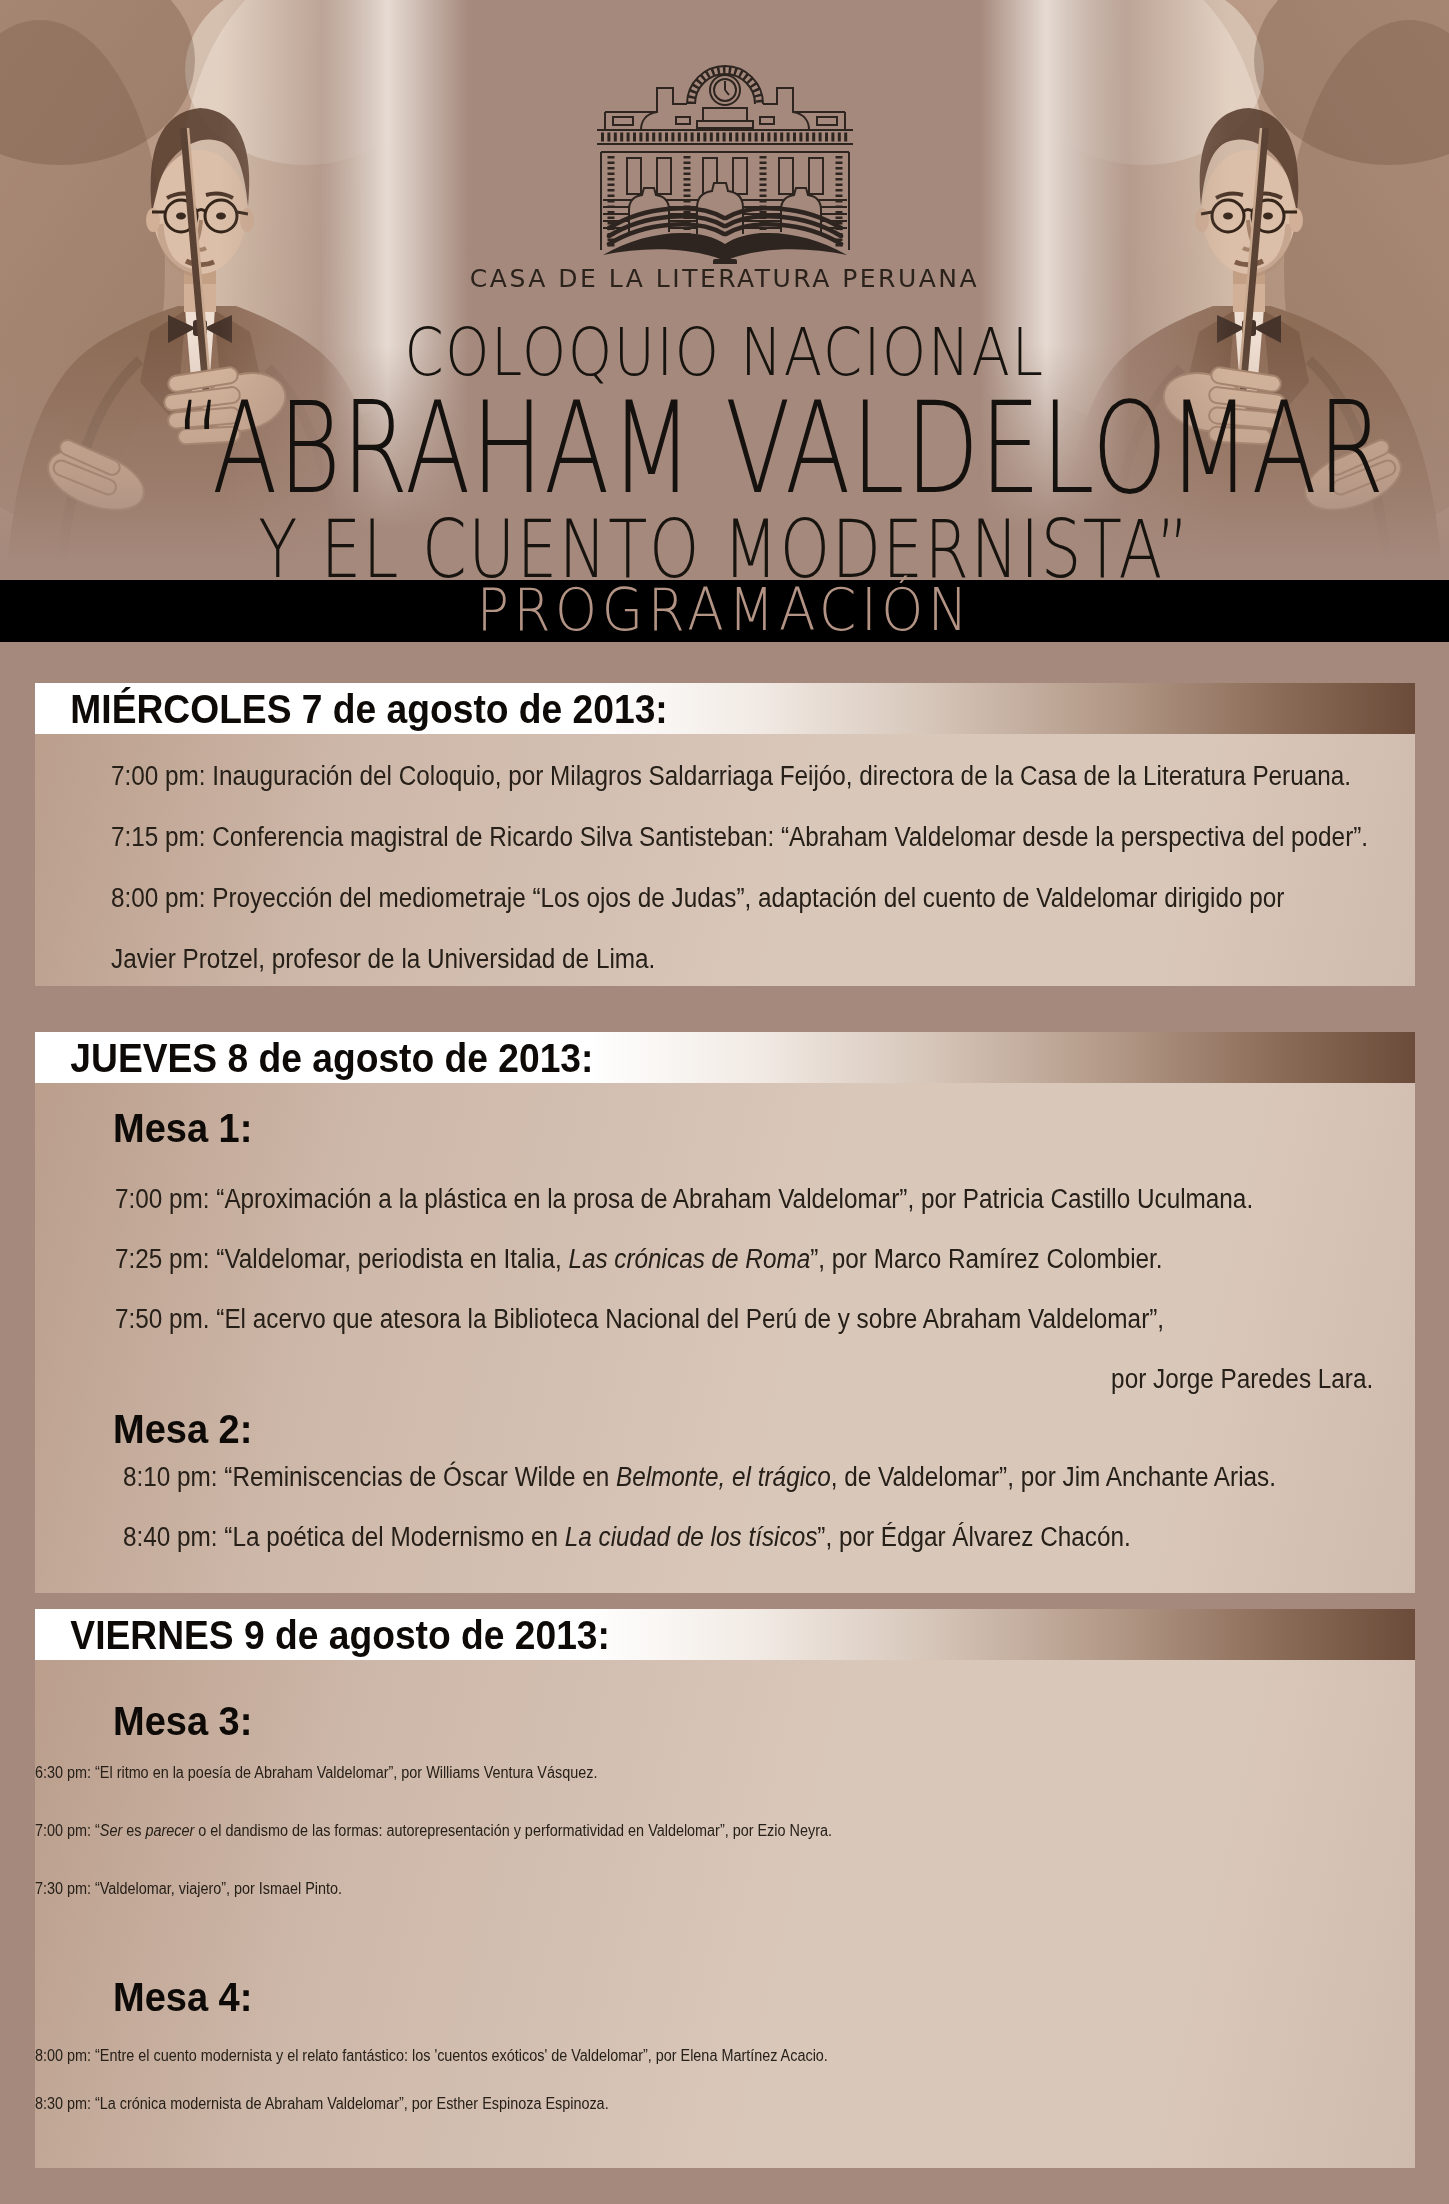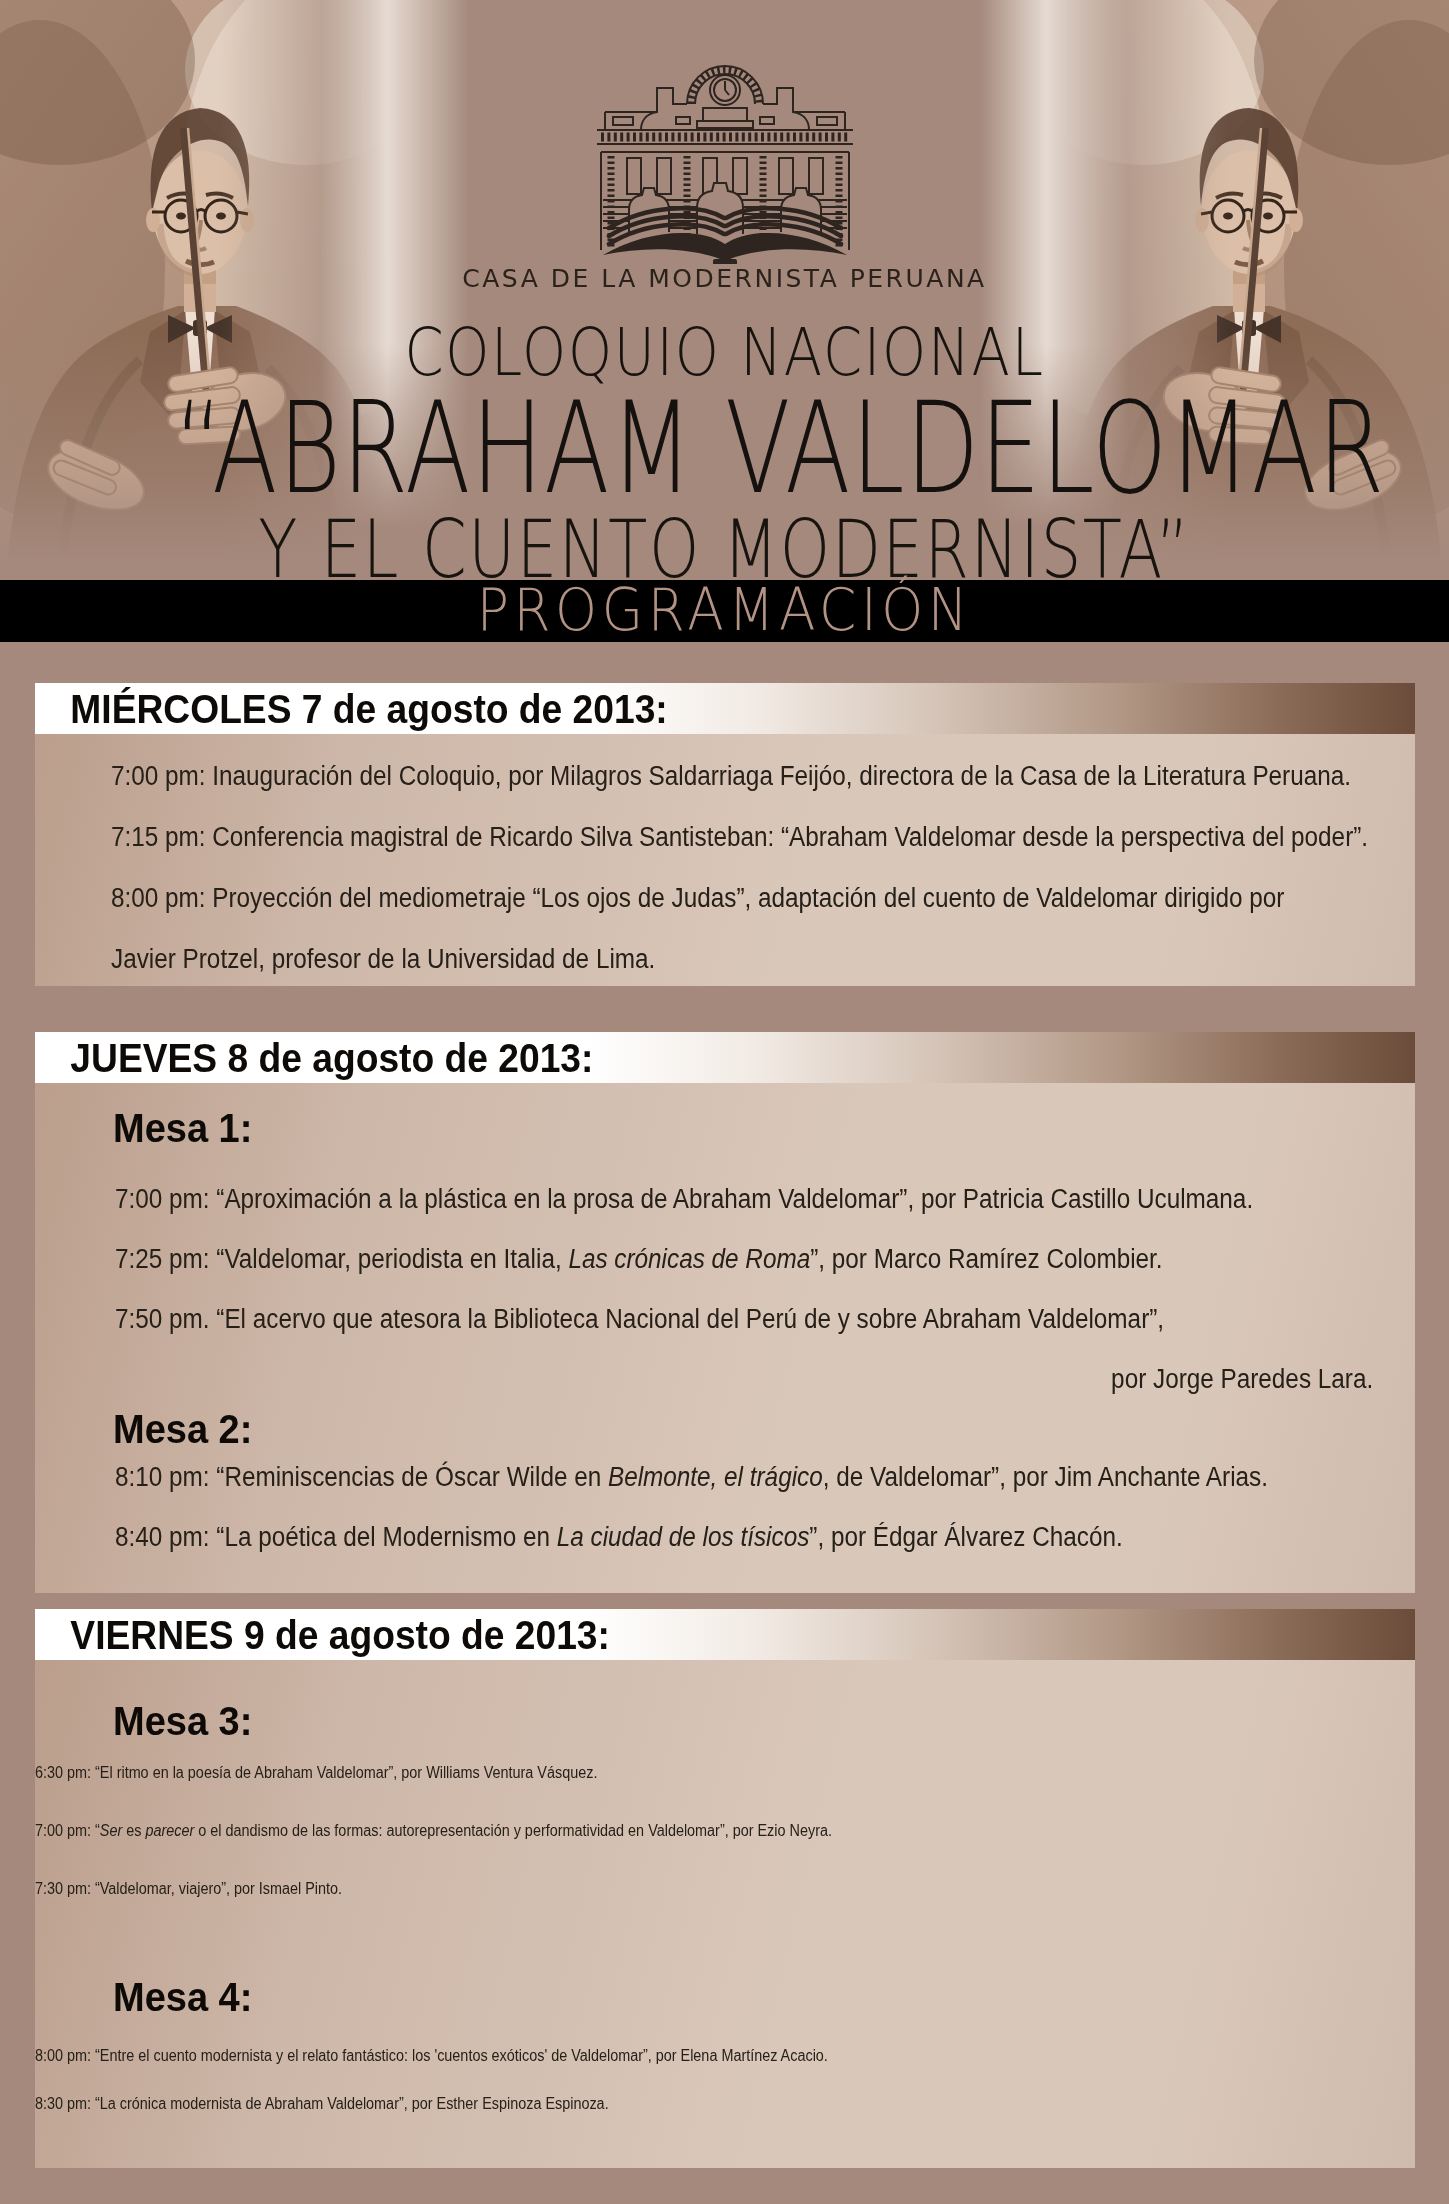--- a/index.html
+++ b/index.html
@@ -91,21 +91,21 @@
   .item.indent{padding-left:185px;}
   .item.right{text-align:right;padding-right:42px;padding-left:0;margin-left:28px;}
   .item.right .item-text{transform-origin:right center;}
   .item i{font-style:italic;}
   
   .panel-a .item{line-height:61px;padding-left:76px;font-size:27px;}
   .panel-b .item{line-height:60px;padding-left:80px;font-size:27px;}
   .panel-b .g0 .mesa-heading{margin-top:6px;}
   .panel-b .g0 .group-items{margin-top:18px;}
   .panel-b .g1 .mesa-heading{margin-top:0;line-height:40px;}
-  .panel-b .g1 .group-items{margin-top:-2px;}
+  .panel-b .g1 .group-items{margin-top:-2px;padding-left:8px;}
   .panel-c .item{line-height:58px;font-size:16px;}
   .panel-c .g0 .mesa-heading{margin-top:22px;}
   .panel-c .g0 .group-items{margin-top:0;}
   .panel-c .g1 .mesa-heading{margin-top:56px;}
   .panel-c .g1 .group-items{margin-top:12px;}
   .panel-c .g1 .item{line-height:48px;}
 </style>
 </head>
 <body>
 
@@ -282,21 +282,21 @@
         <g stroke-width="4.5" stroke-linecap="round">
           <path d="M64,204 C100,182 152,178 179,194 M296,204 C260,182 208,178 181,194"></path>
           <path d="M64,212 C100,190 152,186 179,202 M296,212 C260,190 208,186 181,202"></path>
           <path d="M64,220 C100,198 152,194 179,210 M296,220 C260,198 208,194 181,210"></path>
         </g>
         <path d="M58,231 C100,206 154,202 180,220 C206,202 260,206 302,231 C260,222 212,223 180,237 C148,223 100,222 58,231 Z" fill="#2e2520" stroke="none"></path>
         <rect x="168" y="235" width="24" height="9" rx="2" fill="#2e2520" stroke="none"></rect>
       </svg>
     </div>
 
-    <div class="logo-caption">CASA DE LA MODERNISTA PERUANA</div>
+    <div class="logo-caption">CASA DE LA LITERATURA PERUANA</div>
     <div class="supertitle">COLOQUIO NACIONAL</div>
     <div class="title1">“ABRAHAM VALDELOMAR</div>
     <div class="title2">Y EL CUENTO MODERNISTA”</div>
 
     <div class="program-band">
       <div class="program-title">PROGRAMACIÓN</div>
     </div>
   </div>
 
   <div class="bar" style="top:683px;">

